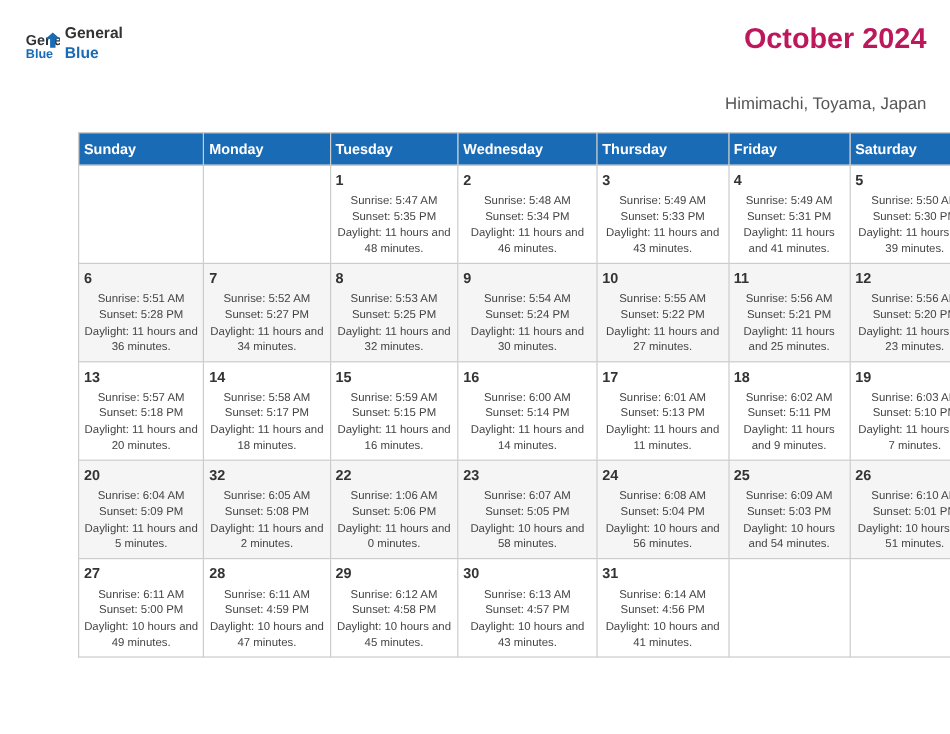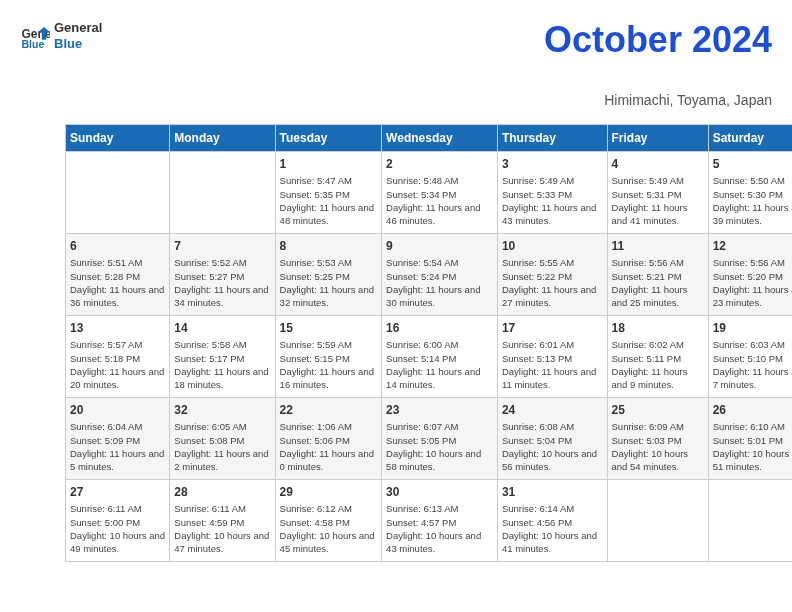--- a/index.html
+++ b/index.html
@@ -22,23 +22,23 @@
       gap: 4px;
     }
     .logo-icon {
       width: 30px;
       height: 30px;
     }
     .title-block {
       text-align: right;
     }
     .month-title {
-      font-size: 36px;
+      font-size: 24px;
       font-weight: bold;
-      color: #1d4ed8;
+      color: #be185d;
       line-height: 1.1;
     }
     .subtitle {
       font-size: 14px;
       color: #555;
       margin-top: 32px;
     }
     table {
       width: 100%;
       border-collapse: collapse;
@@ -65,20 +65,21 @@
     }
     .day-num {
       font-weight: bold;
       font-size: 12px;
       display: block;
       margin-bottom: 2px;
     }
     .day-info {
       font-size: 9.5px;
       color: #444;
+      text-align: center;
     }
     tbody tr:nth-child(even) td {
       background-color: #f5f5f5;
     }
     tbody tr:nth-child(odd) td {
       background-color: #fff;
     }
   </style>
 </head>
 <body>

